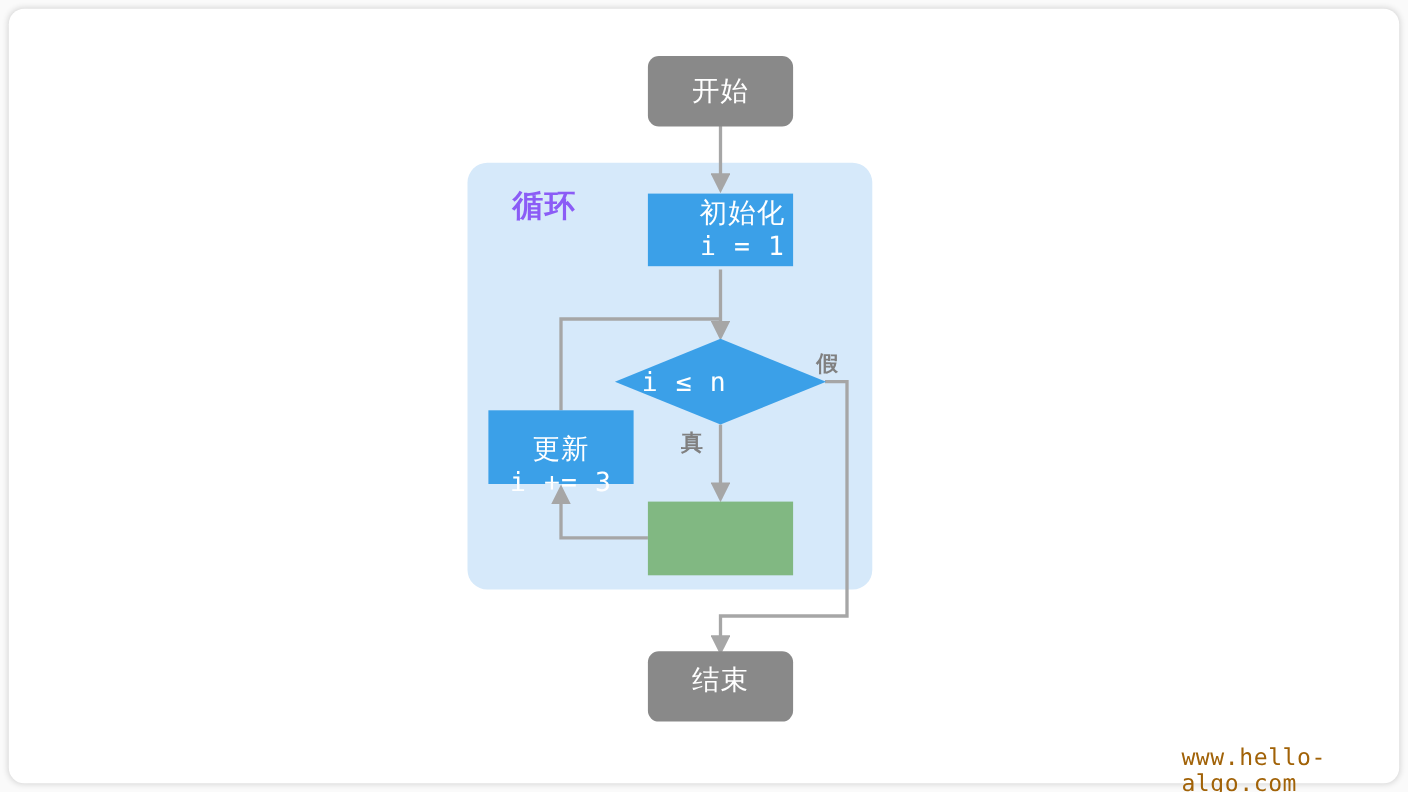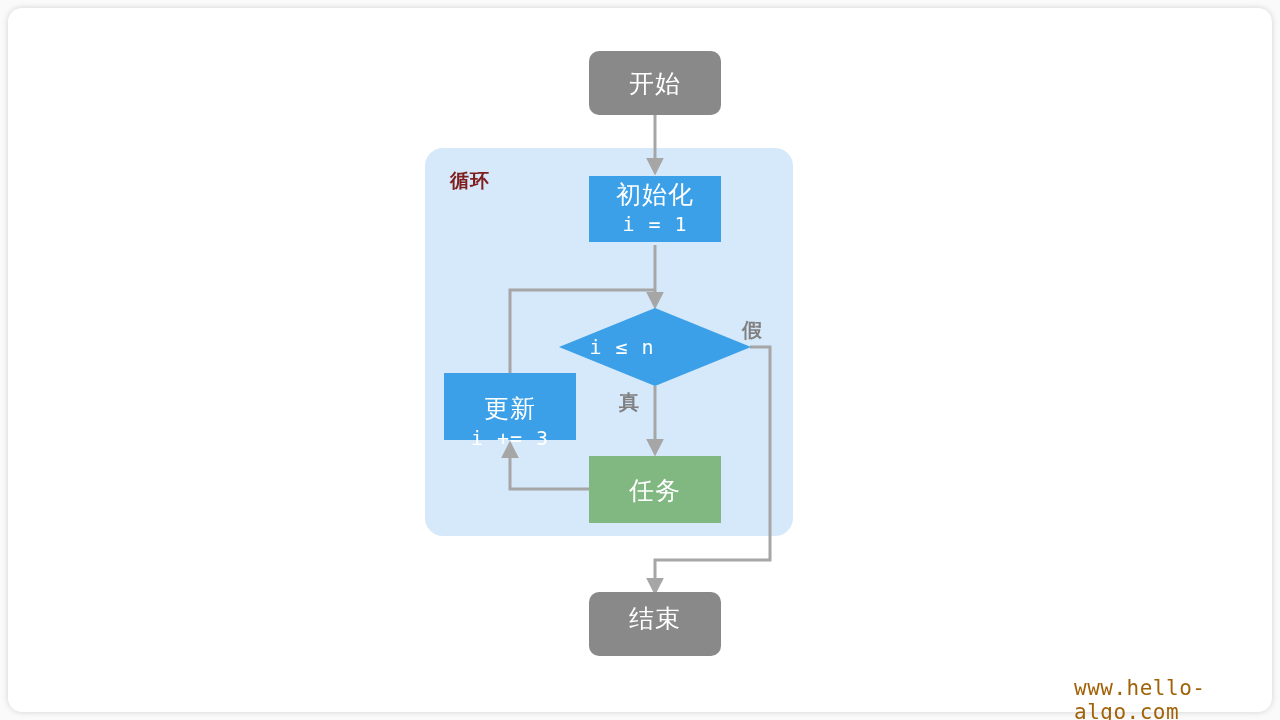--- a/index.html
+++ b/index.html
@@ -47,32 +47,32 @@
     pointer-events: none;
   }
   .cjk {
     font-family: "Liberation Sans", "DejaVu Sans", sans-serif;
     font-size: 25px;
     line-height: 30px;
     letter-spacing: 1px;
   }
   .mono {
     font-family: "DejaVu Sans Mono", "Liberation Mono", monospace;
-    font-size: 20px;
+    font-size: 24px;
     line-height: 30px;
     letter-spacing: 1px;
   }
   .term-label { font-size: 25px; }
   #loop-title {
     position: absolute;
-    left: 450px;
+    left: 466px;
     top: 168px;
-    color: #7f1d1d;
+    color: #8b5cf6;
     font-family: "Liberation Sans", "DejaVu Sans", sans-serif;
-    font-size: 19px;
+    font-size: 28px;
     font-weight: bold;
     letter-spacing: 1px;
   }
   .edge-label {
     position: absolute;
     color: #808080;
     font-family: "Liberation Sans", "DejaVu Sans", sans-serif;
     font-size: 20px;
     font-weight: bold;
   }
@@ -125,37 +125,34 @@
 
     <rect x="589" y="592" width="132" height="64" rx="10" ry="10" fill="#898989"></rect>
   </svg>
 
   <div id="loop-title">循环</div>
 
   <div class="node-label" style="left:589px; top:51px; width:132px; height:64px;">
     <span class="cjk term-label">开始</span>
   </div>
 
-  <div class="node-label" style="left:589px; top:176px; width:132px; height:66px;">
+  <div class="node-label" style="left:589px; top:176px; width:132px; height:66px;padding-left:20px;">
     <span class="cjk">初始化</span>
     <span class="mono">i = 1</span>
   </div>
 
   <div class="node-label" style="left:526px; top:308px; width:192px; height:78px;">
     <span class="mono">i ≤ n</span>
   </div>
 
   <div class="node-label" style="left:444px; top:373px; width:132px; height:67px;margin-top:16px;">
     <span class="cjk">更新</span>
     <span class="mono">i += 3</span>
   </div>
 
-  <div class="node-label" style="left:589px; top:456px; width:132px; height:67px;">
-    <span class="cjk term-label">任务</span>
-  </div>
 
   <div class="node-label" style="left:589px; top:592px; width:132px; height:52px;">
     <span class="cjk term-label">结束</span>
   </div>
 
   <div class="edge-label" style="left:619px; top:389px;">真</div>
 
   <div class="edge-label" style="left:742px; top:317px;">假</div>
 
   <div id="watermark">www.hello-algo.com</div>

